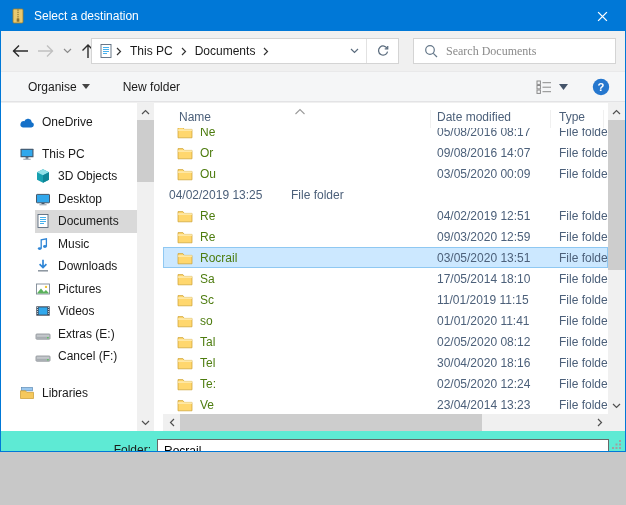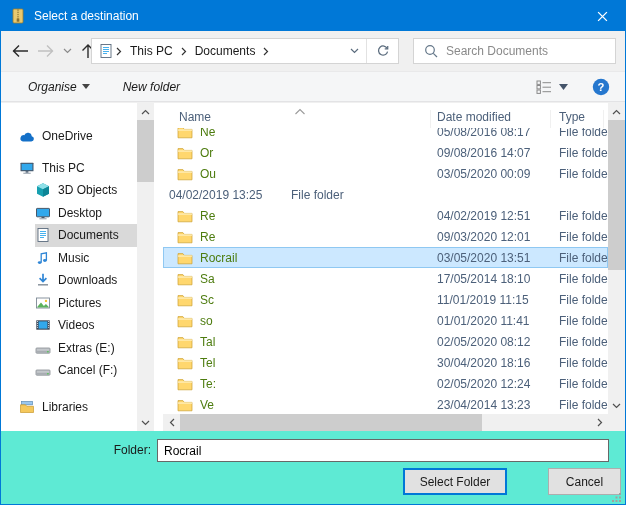--- a/index.html
+++ b/index.html
@@ -1,18 +1,18 @@
 <!DOCTYPE html>
 <html><head>
 <meta charset="utf-8">
 <style>
   html,body{margin:0;padding:0;background:#c8c8c8;}
   *{box-sizing:border-box;}
   .window{
-    position:relative;width:626px;height:505px;margin:0 auto;
+    position:relative;width:626px;height:452px;margin:0 auto;
     background:#f0f0f0;border:1px solid #0078d7;overflow:hidden;
     font-family:"Liberation Sans",sans-serif;font-size:12px;color:#1a1a1a;
   }
   
   .titlebar{position:absolute;top:0;left:0;right:0;height:30px;background:#0078d7;display:flex;align-items:center;}
   .app-icon{width:16px;height:16px;margin-left:9px;flex:0 0 auto;}
   .app-icon svg{display:block;width:16px;height:16px;}
   .title-text{color:#ffffff;margin-left:8px;font-size:12px;}
   .close-btn{margin-left:auto;width:45px;height:30px;display:flex;align-items:center;justify-content:center;cursor:pointer;}
   
@@ -21,34 +21,34 @@
   .nav-back{left:6px;} .nav-fwd{left:32px;} .nav-chev{left:58px;width:16px;} .nav-up{left:74px;}
   .addressbar{position:absolute;left:90px;top:7px;width:308px;height:26px;background:#fff;border:1px solid #d4d4d4;display:flex;align-items:center;}
   .addr-icon{width:16px;height:16px;margin-left:6px;flex:0 0 auto;}
   .crumb{padding:0 6px;white-space:nowrap;cursor:pointer;}
   .crumb-sep{width:10px;display:flex;align-items:center;justify-content:center;cursor:pointer;}
   .addr-spacer{flex:1;}
   .addr-dd{width:24px;height:24px;display:flex;align-items:center;justify-content:center;cursor:pointer;}
   .refresh-btn{width:32px;height:24px;border-left:1px solid #e2e2e2;display:flex;align-items:center;justify-content:center;cursor:pointer;}
   .searchbox{position:absolute;left:412px;top:7px;width:203px;height:26px;background:#fff;border:1px solid #d4d4d4;display:flex;align-items:center;}
   .search-icon{width:14px;height:14px;margin:0 8px 0 10px;flex:0 0 auto;}
-  .searchbox input{border:none;outline:none;flex:1;font-family:Liberation Sans, sans-serif;font-size:12px;background:transparent;padding:0;color:#1a1a1a;}
+  .searchbox input{border:none;outline:none;flex:1;font-family:Liberation Serif, serif;font-size:12px;background:transparent;padding:0;color:#1a1a1a;}
   .searchbox input::placeholder{color:#8a8a8a;}
   
   .toolbar{position:absolute;top:70px;left:0;right:0;height:31px;background:#f5f6f7;border-top:1px solid #e9e9ea;border-bottom:1px solid #e3e3e5;display:flex;align-items:center;}
-  .tool-item{display:flex;align-items:center;gap:5px;cursor:pointer;font-style:italic;}
+  .tool-item{display:flex;align-items:center;gap:5px;cursor:pointer;}
   .organise{margin-left:27px;}
   .newfolder{margin-left:33px;justify-content:flex-end;}
   .tool-right{margin-left:auto;display:flex;align-items:center;}
   .view-btn{display:flex;align-items:center;gap:7px;cursor:pointer;margin-right:24px;}
   .help-btn{width:18px;height:18px;margin-right:15px;cursor:pointer;}
   .help-btn svg{display:block;}
   
   .main{position:absolute;top:102px;left:0;right:0;height:328px;background:#ffffff;}
-  .sidebar{position:absolute;left:0;top:0;width:136px;height:100%;overflow:hidden;padding-top:22px;}
+  .sidebar{position:absolute;left:0;top:0;width:136px;height:100%;overflow:hidden;padding-top:8px;}
   .sidebar-item{display:flex;align-items:center;height:22.5px;cursor:pointer;}
   .sidebar-item .indent{flex:0 0 18px;}
   .sidebar-item.lvl1 .indent{flex:0 0 34px;}
   .sidebar-item .content{flex:1;display:flex;align-items:center;gap:7px;height:100%;}
   .sidebar-item.selected .content{background:#d9d9d9;}
   .side-icon{width:16px;height:16px;flex:0 0 auto;}
   .side-icon svg{display:block;width:16px;height:16px;}
   .gap-before{margin-top:9px;}
   .gap-before-lg{margin-top:14px;}
   
@@ -463,21 +463,21 @@
           <div class="row">
             <span class="cell-name">
               <span class="folder-ic">
                 <svg viewBox="0 0 16 14">
                   <path d="M1 2.6h4.9l1.4 1.8H15v8.4H1z" fill="#ffd76e" stroke="#cb9f2f" stroke-width="0.7"></path>
                   <path d="M1 4.4h14v1.3H1z" fill="#fff0bd"></path>
                 </svg>
               </span>
               <span>Re</span>
             </span>
-            <span class="cell-date">09/03/2020 12:01</span>
+            <span class="cell-date">09/03/2020 12:59</span>
             <span class="cell-type">File folder</span>
           </div>
           <div class="row selected">
             <span class="cell-name">
               <span class="folder-ic">
                 <svg viewBox="0 0 16 14">
                   <path d="M1 2.6h4.9l1.4 1.8H15v8.4H1z" fill="#ffd76e" stroke="#cb9f2f" stroke-width="0.7"></path>
                   <path d="M1 4.4h14v1.3H1z" fill="#fff0bd"></path>
                 </svg>
               </span>

